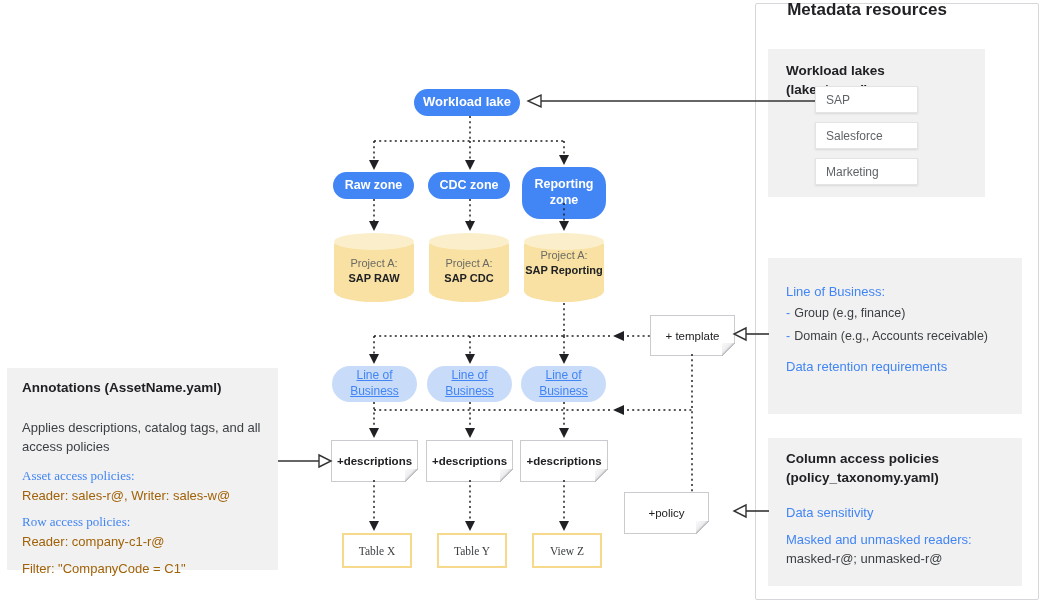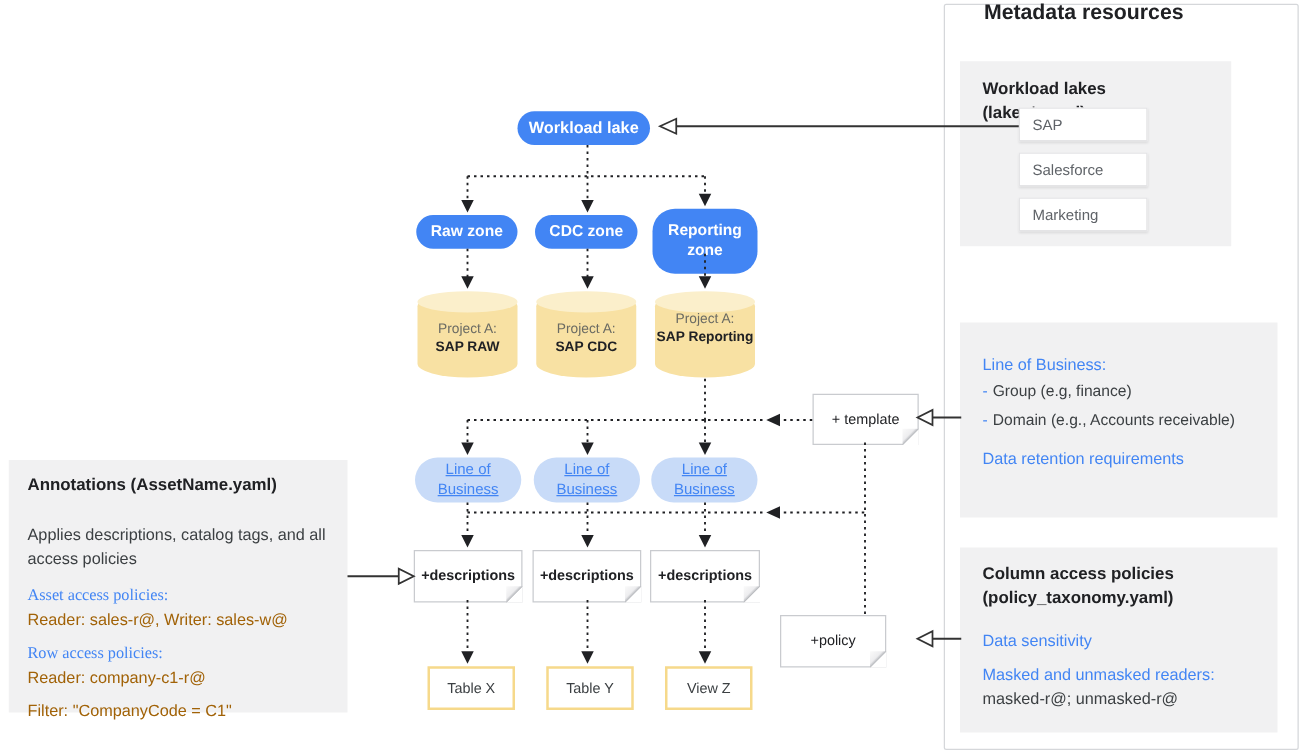--- a/index.html
+++ b/index.html
@@ -44,21 +44,21 @@
         background:linear-gradient(315deg,#ffffff 0%,#ffffff 47%,#b9bbbf 50%,#ededef 62%,#fafafa 100%);}
   .note.bold{font-weight:bold;font-size:11.5px;}
   #desc-1{left:331px;top:440px;width:85px;height:40px;}
   #desc-2{left:426px;top:440px;width:85px;height:40px;}
   #desc-3{left:520px;top:440px;width:86px;height:40px;}
   #note-template{left:650px;top:315px;width:83px;height:39px;}
   #note-policy{left:612px;top:492px;width:83px;height:40px;margin-left:12px;}
 
   
   .asset{position:absolute;width:66px;height:31px;background:#fff;border:2px solid #F6D98B;
-         display:flex;align-items:center;justify-content:center;font-size:11.5px;color:#3C4043;z-index:2;}
+         display:flex;align-items:center;justify-content:center;font-size:11.5px;color:#3C4043;z-index:2;font-family:Liberation Serif, serif;}
   #asset-1{left:342px;top:533px;}
   #asset-2{left:437px;top:533px;}
   #asset-3{left:532px;top:533px;}
 
   
   #meta-panel{position:absolute;left:755px;top:3px;width:282px;height:595px;background:#fff;
               border:1.4px solid #D5D7DA;border-radius:2px;z-index:1;}
   #meta-title{position:absolute;left:755px;top:0;width:224px;text-align:center;
               font-size:17px;font-weight:bold;z-index:2;}
   .card{position:absolute;background:#F1F1F2;z-index:2;box-sizing:border-box;}

